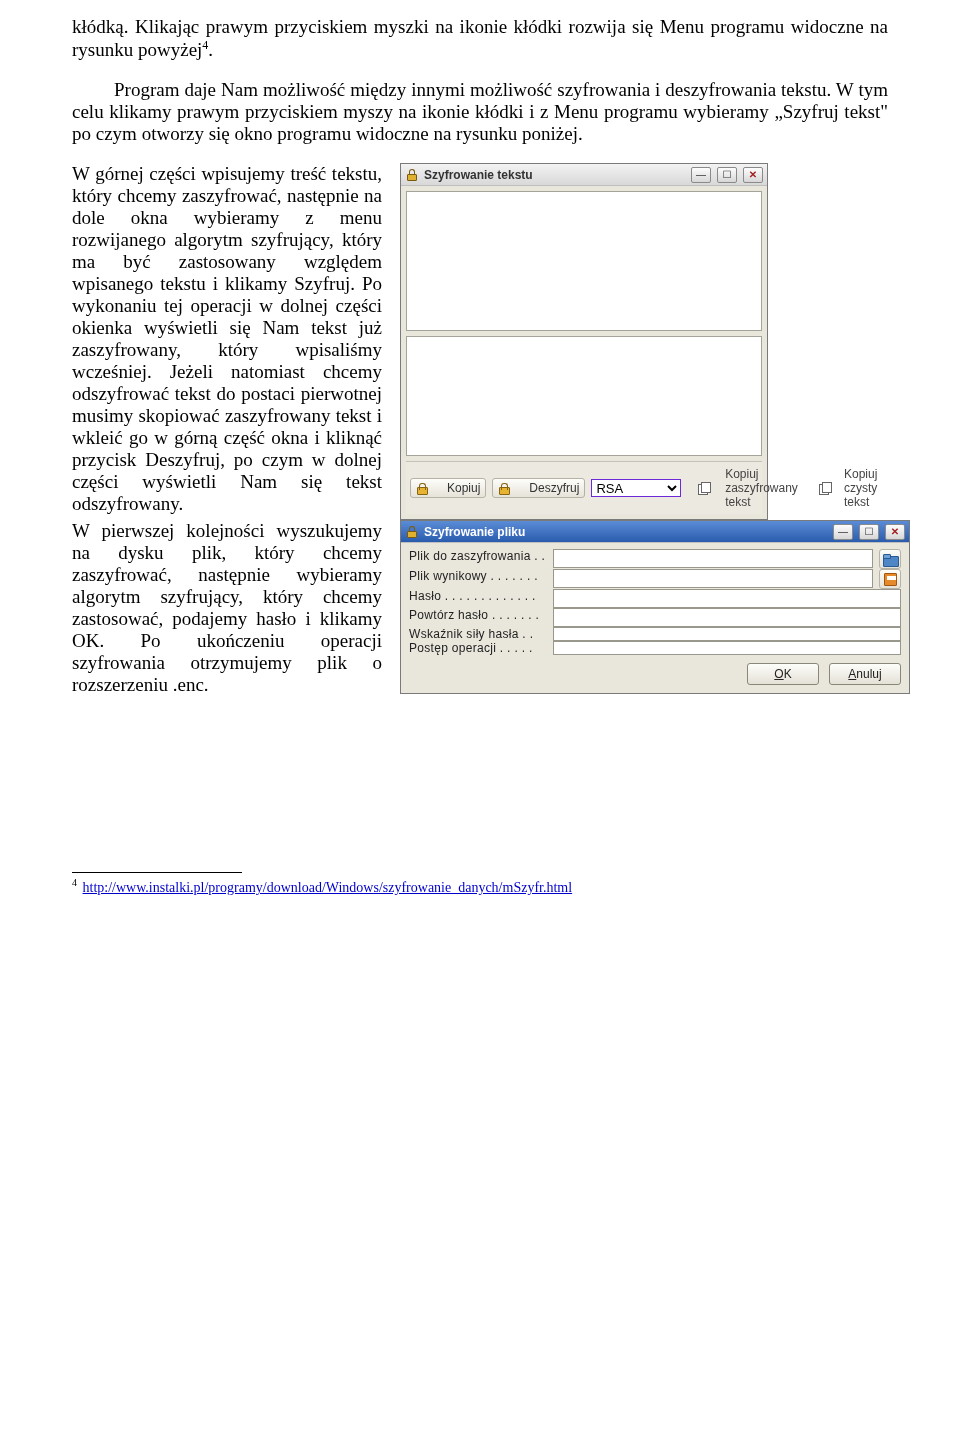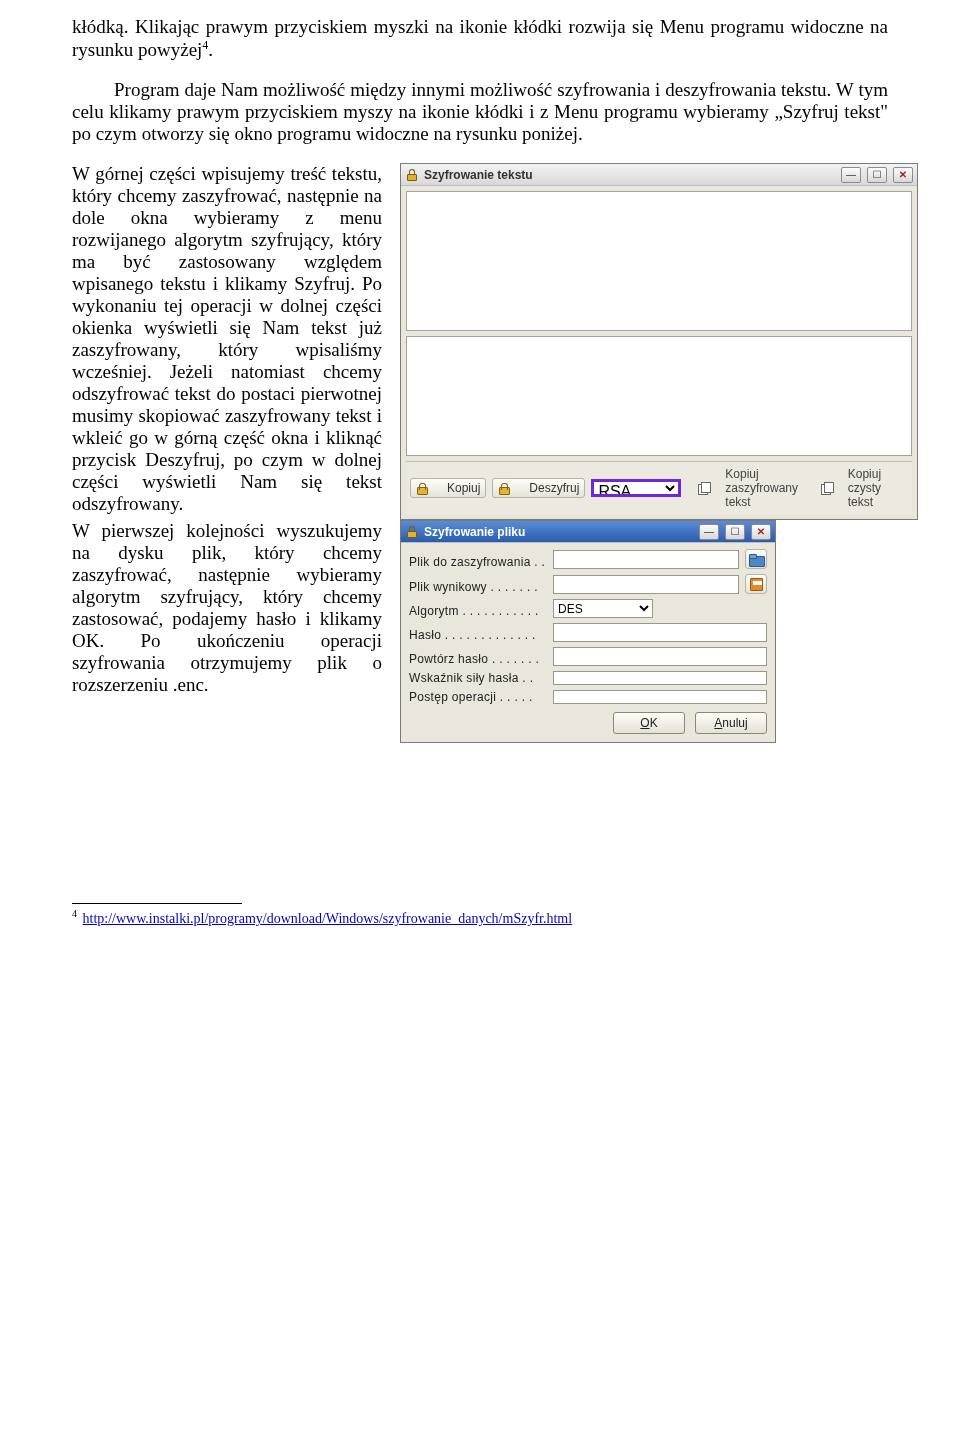--- a/index.html
+++ b/index.html
@@ -107,32 +107,31 @@
     content:""; position:absolute; left:0; top:2px; width:8px; height:9px;
     background:#fff; border:1px solid #666;
   }
   .copy-mini::after{
     content:""; position:absolute; left:3px; top:0; width:8px; height:9px;
     background:#fff; border:1px solid #666;
   }
   .algo-select {
     height:18px;
     font-family: Tahoma, Arial, sans-serif;
-    font-size:16px;
-    border:3px solid #6d28d9;
+    font-size:13px;
+    border:1px solid #6d28d9;
     background:#fff;
     min-width: 90px;
   }
   .toolbar1 .gap { flex:1; }
 
   
   .win2-body { padding: 6px 8px 8px 8px; background:#e9e6dc; }
   .form-row {
-    display:flex; align-items:flex-end; gap:6px;
-    margin-bottom: 5px;
+    display:flex; align-items:flex-start; gap:6px;
   }
   .form-row .lbl {
     width: 138px; color:#222;
     letter-spacing: 0.3px;
   }
   .txtfield {
     flex:1;
     height:19px;
     background:#fff;
     border:1px solid #9a978d;
@@ -202,21 +201,21 @@
   </p>
 
   <p class="para indent">Program daje Nam możliwość między innymi możliwość szyfrowania i deszyfrowania tekstu. W tym celu klikamy prawym przyciskiem myszy na ikonie kłódki i z Menu programu wybieramy „Szyfruj tekst" po czym otworzy się okno programu widoczne na rysunku poniżej.</p>
 
   <div class="flex-row">
     <div class="text-col">
       <p class="para" style="margin-bottom:0">W górnej części wpisujemy treść tekstu, który chcemy zaszyfrować, następnie na dole okna wybieramy z menu rozwijanego algorytm szyfrujący, który ma być zastosowany względem wpisanego tekstu i klikamy Szyfruj. Po wykonaniu tej operacji w dolnej części okienka wyświetli się Nam tekst już zaszyfrowany, który wpisaliśmy wcześniej. Jeżeli natomiast chcemy odszyfrować tekst do postaci pierwotnej musimy skopiować zaszyfrowany tekst i wkleić go w górną część okna i kliknąć przycisk Deszyfruj, po czym w dolnej części wyświetli Nam się tekst odszyfrowany.</p>
     </div>
     <div class="img-col">
 
-      <div class="win" style="width:518px">
+      <div class="win" style="width:368px">
         <div class="win-titlebar">
           <span class="app-icon">
               <span class="shackle"></span>
               <span class="body"></span>
             </span>
           <span class="title-text">Szyfrowanie tekstu</span>
           <span class="spacer"></span>
           <span class="win-btn">—</span>
           <span class="win-btn">☐</span>
           <span class="win-btn close">✕</span>
@@ -251,21 +250,21 @@
     </div>
   </div>
 
 
   <div class="flex-row">
     <div class="text-col">
       <p class="para" style="margin-bottom:16px">W pierwszej kolejności wyszukujemy na dysku plik, który chcemy zaszyfrować, następnie wybieramy algorytm szyfrujący, który chcemy zastosować, podajemy hasło i klikamy OK. Po ukończeniu operacji szyfrowania otrzymujemy plik o rozszerzeniu .enc.</p>
     </div>
     <div class="img-col">
 
-      <div class="win" style="width:376px">
+      <div class="win" style="width:510px">
         <div class="win-titlebar" style="background:linear-gradient(#5a8cd6,#2a5cae);">
           <span class="app-icon">
               <span class="shackle"></span>
               <span class="body"></span>
             </span>
           <span class="title-text" style="color:#fff">Szyfrowanie pliku</span>
           <span class="spacer"></span>
           <span class="win-btn">—</span>
           <span class="win-btn">☐</span>
           <span class="win-btn close">✕</span>
@@ -279,26 +278,20 @@
             </span>
           </div>
           <div class="form-row">
             <span class="lbl">Plik wynikowy . . . . . . .</span>
             <span class="txtfield"></span>
             <span class="iconbtn">
               <span class="save-ic"></span>
             </span>
           </div>
           <div class="form-row">
-            <span class="lbl">Algorytm . . . . . . . . . . .</span>
-            <select class="sm-select">
-              <option>DES</option>
-            </select>
-          </div>
-          <div class="form-row">
             <span class="lbl">Hasło . . . . . . . . . . . . .</span>
             <span class="txtfield"></span>
           </div>
           <div class="form-row">
             <span class="lbl">Powtórz hasło . . . . . . .</span>
             <span class="txtfield"></span>
           </div>
           <div class="form-row">
             <span class="lbl">Wskaźnik siły hasła . .</span>
             <span class="strength-bar"></span>

